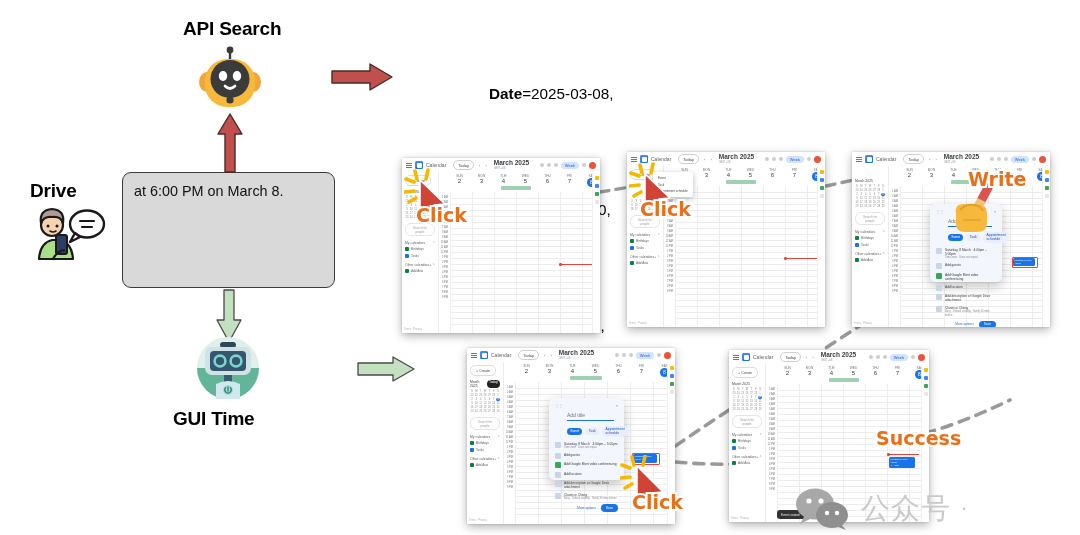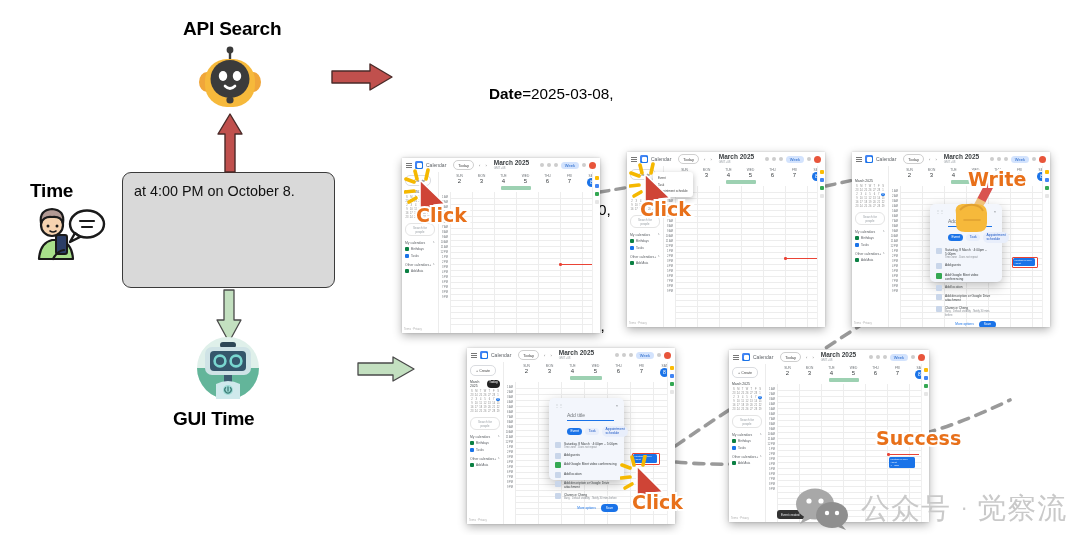--- a/index.html
+++ b/index.html
@@ -218,21 +218,21 @@
     position:absolute; display:flex; align-items:center; gap:10px;
     color:#bdbdbd; font-family:"DejaVu Sans", sans-serif;
   }
   .wm-text { font-size: 29px; color:#c9c9c9; letter-spacing:1px; }
   .wm-dot { font-size: 20px; color:#c9c9c9; }
 </style>
 </head>
 <body>
 
 <div class="abs" style="left:30px; top:180px;">
-  <div class="big-label">Time</div>
+  <div class="big-label">Drive</div>
 </div>
 
 <div class="abs" style="left:26px; top:203px;">
   <svg width="90" height="60" viewBox="0 0 90 60">
 
     <g>
       <ellipse cx="61" cy="21" rx="17" ry="13.5" fill="#fff" stroke="#1a1a1a" stroke-width="2.4"></ellipse>
       <path d="M49 30 L44 39 L54 34 Z" fill="#fff" stroke="#1a1a1a" stroke-width="2.4" stroke-linejoin="round"></path>
       <line x1="54" y1="18" x2="68" y2="18" stroke="#1a1a1a" stroke-width="2.2" stroke-linecap="round"></line>
       <line x1="56" y1="24" x2="66" y2="24" stroke="#1a1a1a" stroke-width="2.2" stroke-linecap="round"></line>
@@ -245,21 +245,21 @@
       <circle cx="22" cy="23" r="1.5" fill="#1a1a1a"></circle>
       <circle cx="31" cy="23" r="1.5" fill="#1a1a1a"></circle>
       <path d="M24 28 q3 2 6 0" fill="none" stroke="#1a1a1a" stroke-width="1.6" stroke-linecap="round"></path>
       <rect x="30" y="32" width="11" height="19" rx="2" fill="#2c3e66" stroke="#1a1a1a" stroke-width="2"></rect>
       <path d="M27 56 q4-8 11-9" fill="none" stroke="#1a1a1a" stroke-width="2.2" stroke-linecap="round"></path>
     </g>
   </svg>
 </div>
 
 <div class="prompt-box abs" style="left:122px; top:172px; width:213px; height:116px;">
-  <div>at 4:00 PM on October 8.</div>
+  <div>at 6:00 PM on March 8.</div>
 </div>
 
 <div class="abs" style="left:183px; top:18px;">
   <div class="big-label">API Search</div>
 </div>
 
 <div class="abs" style="left:196px; top:46px;">
   <svg width="68" height="66" viewBox="0 0 68 66">
     <line x1="34" y1="4" x2="34" y2="14" stroke="#3a3a3a" stroke-width="2.4"></line>
     <circle cx="34" cy="4" r="3.4" fill="#3a3a3a"></circle>
@@ -1421,14 +1421,13 @@
     <path d="M10 27 L5 36 L15 31 Z" fill="#a8a8a8"></path>
     <circle cx="14" cy="13" r="2.6" fill="#fff"></circle>
     <circle cx="26" cy="13" r="2.6" fill="#fff"></circle>
     <ellipse cx="37" cy="27" rx="16" ry="13" fill="#8f8f8f"></ellipse>
     <path d="M46 36 L51 42 L43 39 Z" fill="#8f8f8f"></path>
     <circle cx="32" cy="25" r="2.2" fill="#fff"></circle>
     <circle cx="42" cy="25" r="2.2" fill="#fff"></circle>
   </svg>
   <span class="wm-text">公众号</span>
   <span class="wm-dot">·</span>
-  <span class="wm-text">觉察流</span>
 </div>
 
 </body></html>

